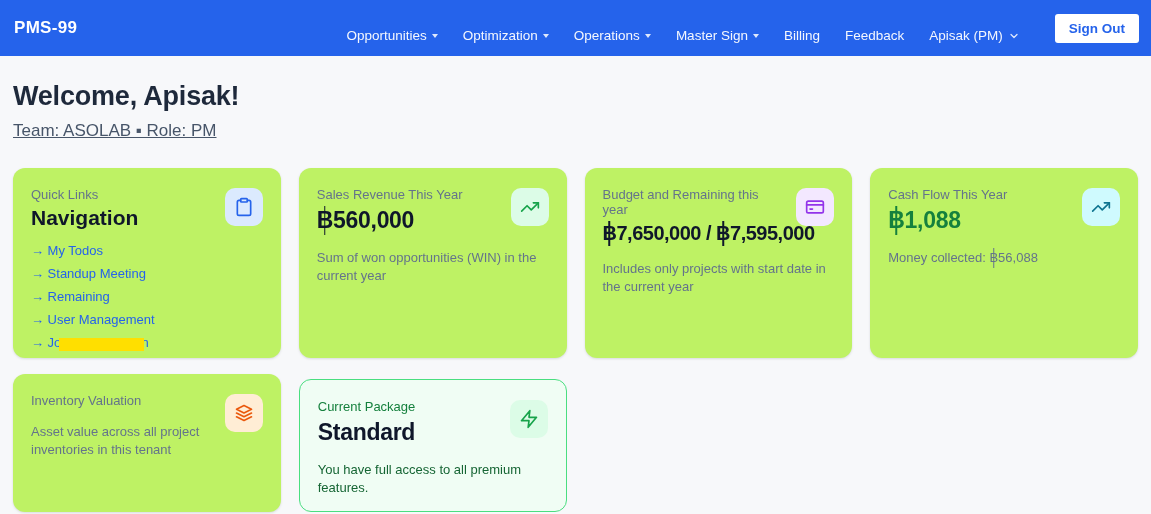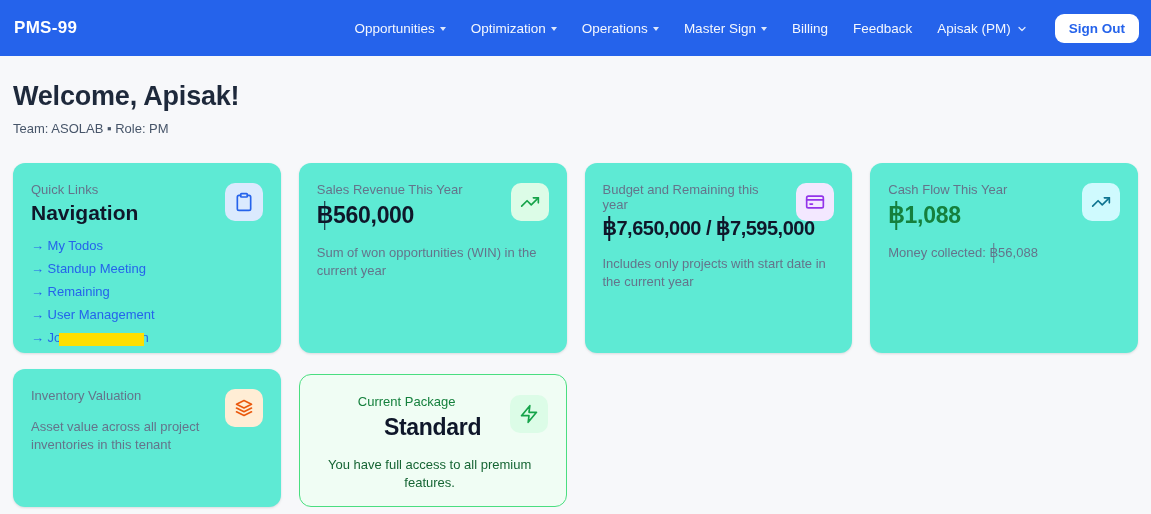--- a/index.html
+++ b/index.html
@@ -9,57 +9,57 @@
     background:#f7f8fa;
     color:#0f172a;
   }
 
   
   .navbar {
     height:56px; background:#2563eb; display:flex; align-items:center;
     padding:0 12px 0 14px; color:#fff;
   }
   .brand { font-size:17px; font-weight:800; letter-spacing:.3px; color:#fff; }
-  .nav-right { margin-left:auto; display:flex; align-items:center; gap:25px; }
+  .nav-right { margin-left:auto; display:flex; align-items:flex-end; gap:25px; }
   .nav-item {
     font-size:13.5px; color:rgba(255,255,255,.95); cursor:pointer;
     display:flex; align-items:center; gap:5px; white-space:nowrap;
   }
   .caret {
     width:0; height:0; border-left:3.5px solid transparent;
     border-right:3.5px solid transparent; border-top:4px solid rgba(255,255,255,.85);
     display:inline-block; margin-top:2px;
   }
   .chev { display:inline-flex; margin-top:2px; opacity:.85; }
   .btn-signout {
-    background:#fff; color:#2563eb; border:none; border-radius:9px;
+    background:#fff; color:#2563eb; border:none; border-radius:3px;
     font-size:13.5px; font-weight:600; padding:7px 14px; cursor:pointer;
-    font-family:inherit; margin-left:2px;
+    font-family:inherit; margin-left:10px;
   }
 
   
   .page-head { padding:25px 25px 0 13px; }
   .page-title { font-size:27px; font-weight:800; color:#1e293b; letter-spacing:-.2px; }
-  .page-sub { margin-top:9px; font-size:13px; color:#475569; }
+  .page-sub { margin-top:9px; font-size:17px; color:#475569;text-decoration:underline; }
 
   
   .grid {
     display:grid; grid-template-columns:repeat(4,1fr);
     column-gap:18px; row-gap:16px; padding:0 13px; margin-top:27px;
   }
   .card {
-    background:#5eead4; border-radius:12px; position:relative;
+    background:#bef264; border-radius:12px; position:relative;
     box-shadow:0 1px 2px rgba(16,24,40,.05), 0 1px 3px rgba(16,24,40,.08);
     padding:19px 18px;
   }
   .h-lg { height:190px; }
   .h-sm { height:138px; }
   .card-package {
     background:#f0fdf4; border:1px solid #4ade80;
-    margin-top:5px; height:133px; box-shadow:none;text-align:center;
+    margin-top:5px; height:133px; box-shadow:none;
   }
   .stat-label { font-size:13px; color:#64748b; padding-right:52px; }
   .stat-label.green { color:#15803d; }
   .stat-value { margin-top:5px; font-size:23px; font-weight:800; color:#0f172a; letter-spacing:-.3px; }
   .stat-value.mid { font-size:20px; letter-spacing:-.5px; }
   .stat-value.green { color:#15803d; }
   .stat-desc { margin-top:15px; font-size:13px; color:#64748b; line-height:1.42; padding-right:6px; }
   .stat-desc.green { color:#166534; }
 
   .icon-badge {

